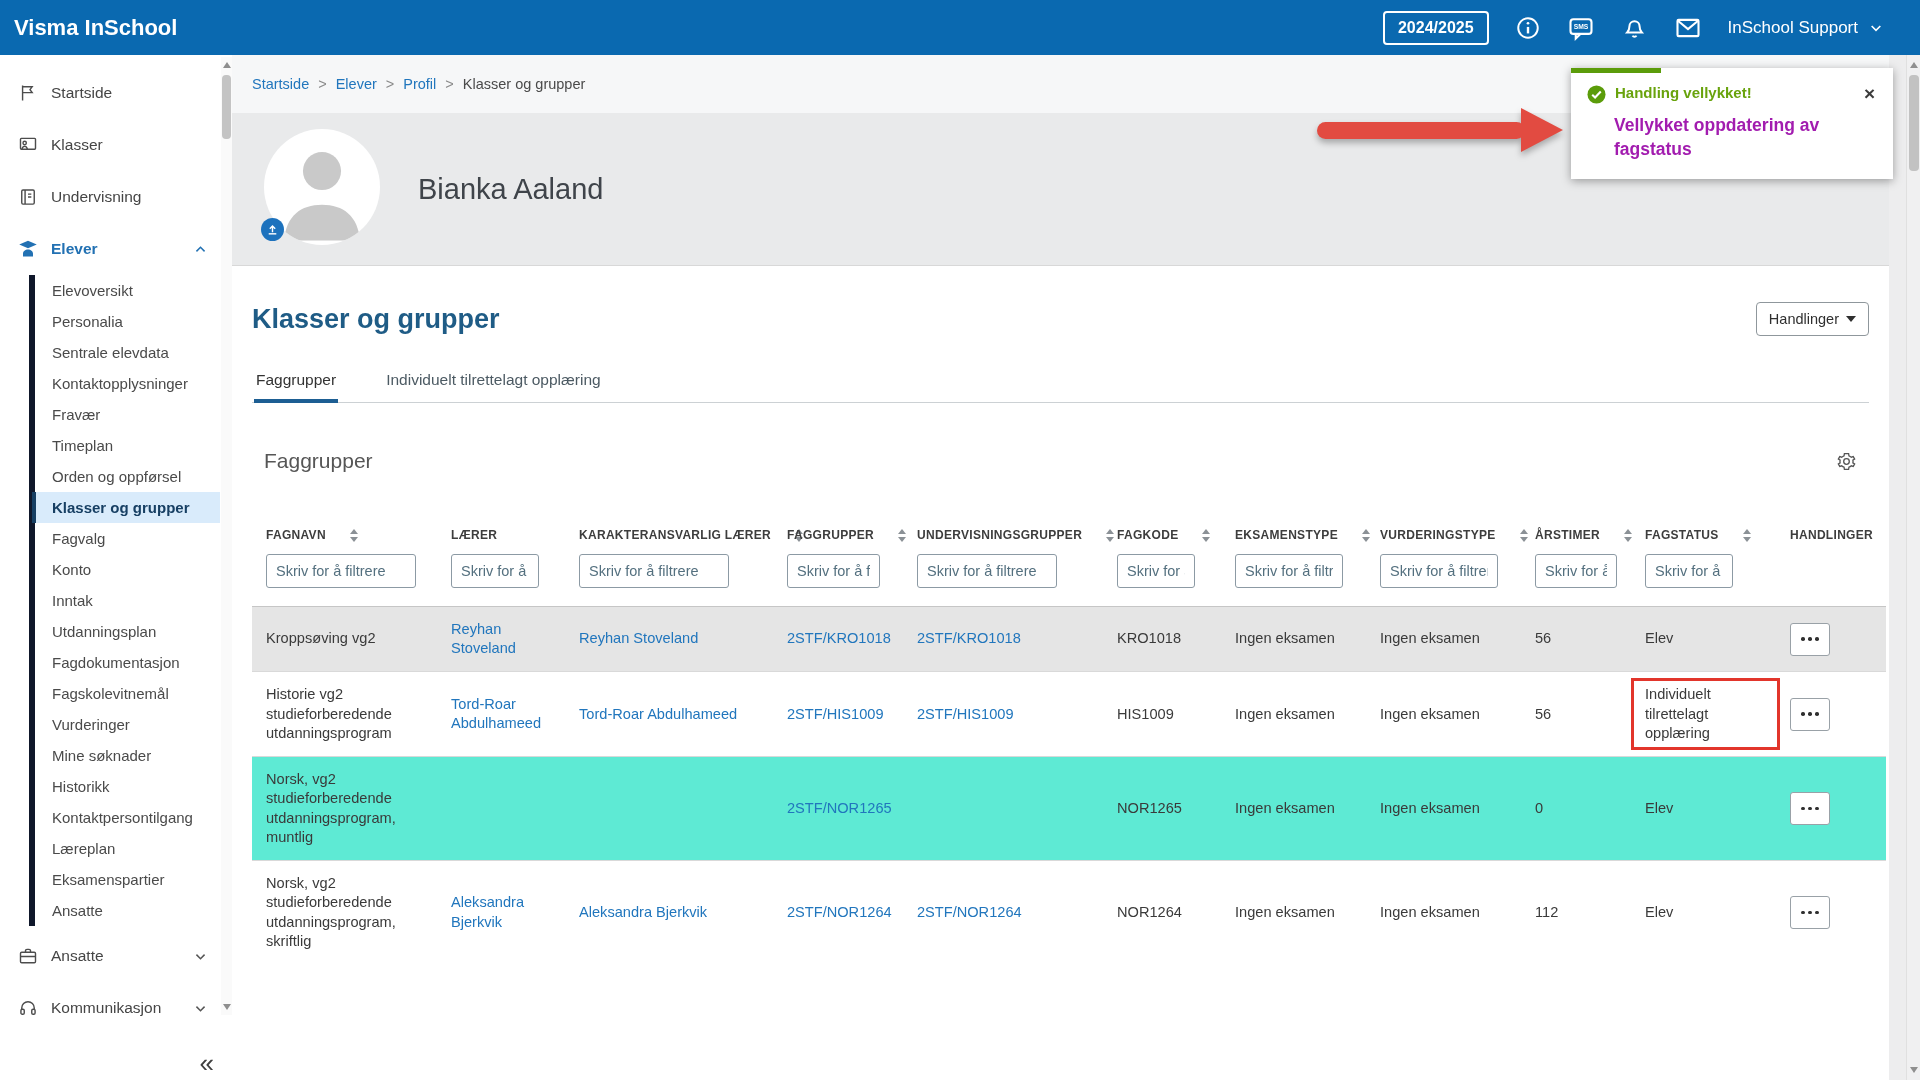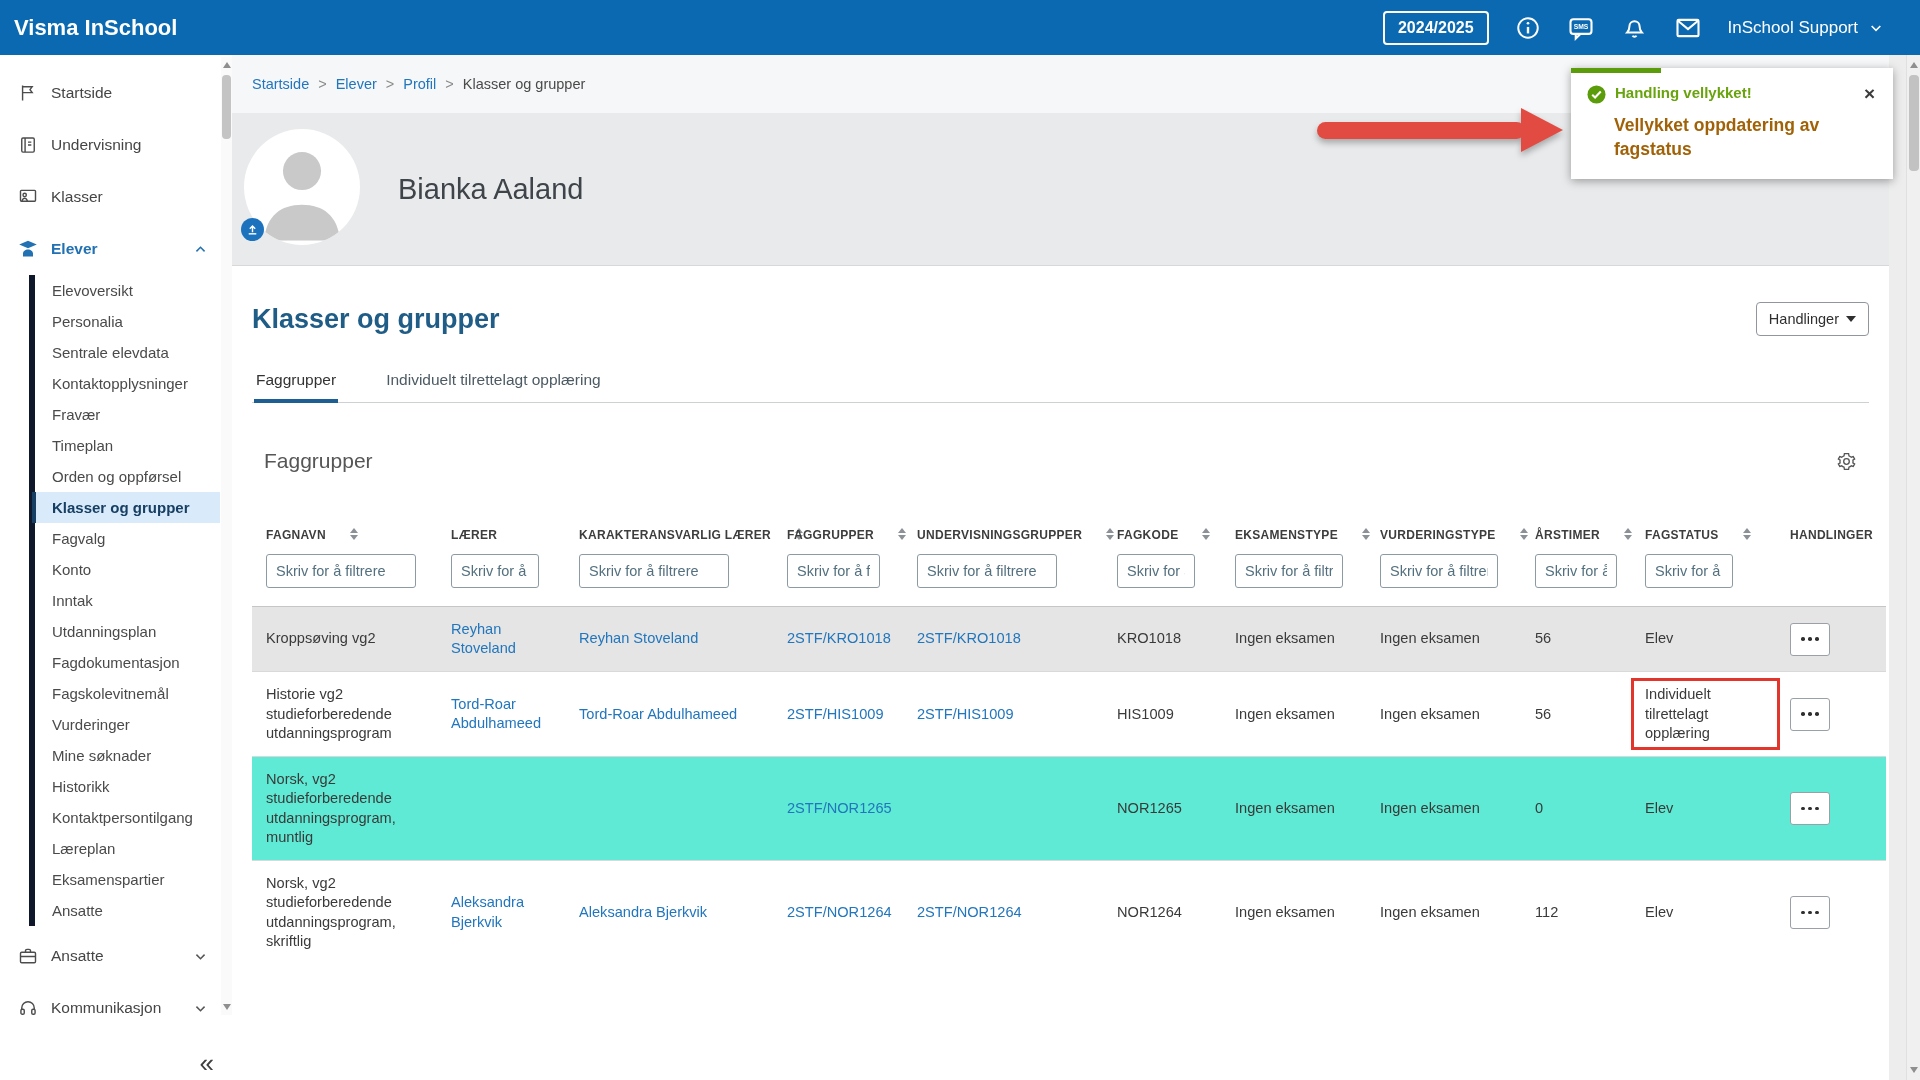--- a/index.html
+++ b/index.html
@@ -42,21 +42,21 @@
   .page-scroll .tri-down{left:3px;bottom:7px}
   .pg-thumb{position:absolute;top:20px;left:2px;width:10px;height:96px;background:#c2c2c2;border-radius:4px}
 
   
   .main{position:absolute;top:55px;left:232px;right:14px;bottom:0;background:#ededee;padding-right:17px}
   .main-inner{height:100%;background:#fff;display:flex;flex-direction:column}
   .breadcrumb-strip{height:58px;background:#f6f7f8;display:flex;align-items:center;padding-left:20px;gap:9px;font-size:14.5px;flex:none}
   .crumb{color:#2176bd;text-decoration:none;cursor:pointer}
   .crumb.current{color:#4a4a4a;cursor:default}
   .sep{color:#8a8a8a}
-  .profile-band{height:153px;background:#e9eaeb;border-bottom:1px solid #d8d8d8;display:flex;align-items:center;padding-left:12px;flex:none}
+  .profile-band{height:153px;background:#e9eaeb;border-bottom:1px solid #d8d8d8;display:flex;align-items:center;padding-left:32px;flex:none}
   .avatar-wrap{position:relative;width:116px;height:116px;margin-top:-4px}
   .avatar{width:116px;height:116px;border-radius:50%;background:#fff;overflow:hidden;display:flex;align-items:flex-end;justify-content:center}
   .badge{position:absolute;left:-3px;bottom:4px;width:23px;height:23px;border-radius:50%;background:#1d72bd;display:flex;align-items:center;justify-content:center;cursor:pointer;color:#fff}
   .profile-name{font-size:29px;color:#3f444a;margin-left:38px;font-weight:400}
 
   .content{flex:1;padding:0 20px;min-height:0}
   .title-row{display:flex;justify-content:space-between;align-items:center;margin-top:36px}
   .page-title{font-size:27px;color:#1f5c86;font-weight:700}
   .actions-btn{border:1px solid #8f979c;background:#fff;border-radius:4px;padding:8px 12px;font-size:14.5px;color:#2f2f2f;display:flex;align-items:center;gap:7px;cursor:pointer}
   .caret-down{width:0;height:0;border-left:5px solid transparent;border-right:5px solid transparent;border-top:6px solid #2f2f2f}
@@ -68,21 +68,21 @@
   .tab{padding:10px 2px 13px;font-size:15.5px;color:#4c5a63;cursor:pointer;position:relative}
   .tab.active{color:#333}
   .tab.active::after{content:"";position:absolute;left:0;right:0;bottom:-1px;height:4px;background:#1d5e93}
 
   .section-head{display:flex;justify-content:space-between;align-items:center;margin:46px 12px 0}
   .section-title{font-size:21px;color:#565656;font-weight:400}
   .gear{color:#555;cursor:pointer;display:flex}
 
   table{width:100%;border-collapse:collapse;margin-top:48px;table-layout:fixed}
   thead th{font-size:12px;color:#3d3d3d;text-align:left;padding:6px 8px 10px 14px;letter-spacing:.3px;white-space:nowrap;font-weight:700;cursor:pointer}
-  .hlabel{display:inline-flex;align-items:flex-start;gap:24px;vertical-align:middle}
+  .hlabel{display:inline-flex;align-items:flex-end;gap:24px;vertical-align:middle}
   .sort{display:inline-flex;flex-direction:column;gap:2.5px}
   .sort i{display:block;width:0;height:0;border-left:4.5px solid transparent;border-right:4.5px solid transparent}
   .sort .u{border-bottom:5.5px solid #8b9196}
   .sort .d{border-top:5.5px solid #8b9196}
   .filters td{padding:2px 14px 18px}
   .filters input{height:34px;border:1px solid #8c9aa4;border-radius:3px;font-size:14.5px;padding:0 9px;color:#333;background:#fff;outline:none;max-width:100%}
   .filters input::placeholder{color:#54707f;opacity:1}
   tbody tr{border-top:1px solid #d9d9d9}
   tbody tr:first-child{border-top:1px solid #c6c6c6}
   tbody td{padding:13px 10px 13px 14px;font-size:14.6px;color:#3a3a3a;vertical-align:middle;line-height:1.32;overflow-wrap:break-word}
@@ -97,21 +97,21 @@
   
   .annot-arrow{position:absolute;left:1317px;top:108px;width:246px;height:44px;z-index:50;filter:drop-shadow(0 4px 3px rgba(0,0,0,.28));pointer-events:none}
   .arrow-tail{position:absolute;left:0;top:14px;width:208px;height:17px;background:#e24b41;border-radius:9px}
   .arrow-head{position:absolute;left:204px;top:0;width:0;height:0;border-top:22px solid transparent;border-bottom:22px solid transparent;border-left:42px solid #e24b41}
   .toast{position:absolute;left:1571px;top:68px;width:322px;background:#fff;z-index:60;box-shadow:0 2px 9px rgba(0,0,0,.35);padding:16px 16px 18px}
   .toast-timer{position:absolute;top:0;left:0;height:5px;width:28%;background:#5b9c0a}
   .toast-head{display:flex;align-items:flex-start;gap:9px}
   .toast-check{flex:none;margin-top:1px;display:flex}
   .toast-title{color:#69a30d;font-size:15px;font-weight:600;flex:1}
   .toast-close{color:#3c3c3c;font-size:19px;font-weight:700;line-height:1;cursor:pointer;padding:0 2px}
-  .toast-msg{margin:10px 0 0 27px;font-size:17.5px;font-weight:700;color:#a16207;line-height:1.35;max-width:250px}
+  .toast-msg{margin:10px 0 0 27px;font-size:17.5px;font-weight:700;color:#a21caf;line-height:1.35;max-width:250px}
 </style>
 </head>
 <body>
 
 <div class="screen">
 
   <header class="topbar">
     <div class="brand">Visma InSchool</div>
     <div class="topbar-right">
       <button class="year-btn">2024/2025</button>
@@ -156,35 +156,35 @@
           <span class="nav-icon">
             <svg width="20" height="20" viewBox="0 0 24 24" fill="none" stroke="currentColor" stroke-width="1.7">
               <path d="M5.5 3v18M5.5 4.5h11.5l-2.6 3.5 2.6 3.5H5.5"></path>
             </svg>
           </span>
           <span class="nav-label">Startside</span>
         </div>
         <div class="nav-item">
           <span class="nav-icon">
             <svg width="20" height="20" viewBox="0 0 24 24" fill="none" stroke="currentColor" stroke-width="1.7">
-              <rect x="4.5" y="3.5" width="15" height="17" rx="1.5"></rect>
-              <path d="M8.5 3.5v17M12 8.5h4M12 12h4"></path>
-            </svg>
-          </span>
-          <span class="nav-label">Undervisning</span>
+              <rect x="3" y="4" width="18" height="13" rx="1"></rect>
+              <circle cx="8" cy="9.5" r="2"></circle>
+              <path d="M4.8 17c.5-2.4 1.8-3.6 3.2-3.6s2.7 1.2 3.2 3.6"></path>
+            </svg>
+          </span>
+          <span class="nav-label">Klasser</span>
         </div>
         <div class="nav-item">
           <span class="nav-icon">
             <svg width="20" height="20" viewBox="0 0 24 24" fill="none" stroke="currentColor" stroke-width="1.7">
-              <rect x="3" y="4" width="18" height="13" rx="1"></rect>
-              <circle cx="8" cy="9.5" r="2"></circle>
-              <path d="M4.8 17c.5-2.4 1.8-3.6 3.2-3.6s2.7 1.2 3.2 3.6"></path>
-            </svg>
-          </span>
-          <span class="nav-label">Klasser</span>
+              <rect x="4.5" y="3.5" width="15" height="17" rx="1.5"></rect>
+              <path d="M8.5 3.5v17M12 8.5h4M12 12h4"></path>
+            </svg>
+          </span>
+          <span class="nav-label">Undervisning</span>
         </div>
         <div class="nav-item active">
           <span class="nav-icon">
             <svg width="20" height="20" viewBox="0 0 24 24" fill="currentColor">
               <path d="M12 2 1.5 6.5 12 11l10.5-4.5z"></path>
               <path d="M12 12.5c-3.3 0-6 2.1-6 4.8V21h12v-3.7c0-2.7-2.7-4.8-6-4.8z"></path>
             </svg>
           </span>
           <span class="nav-label">Elever</span>
           <span class="nav-chev">

